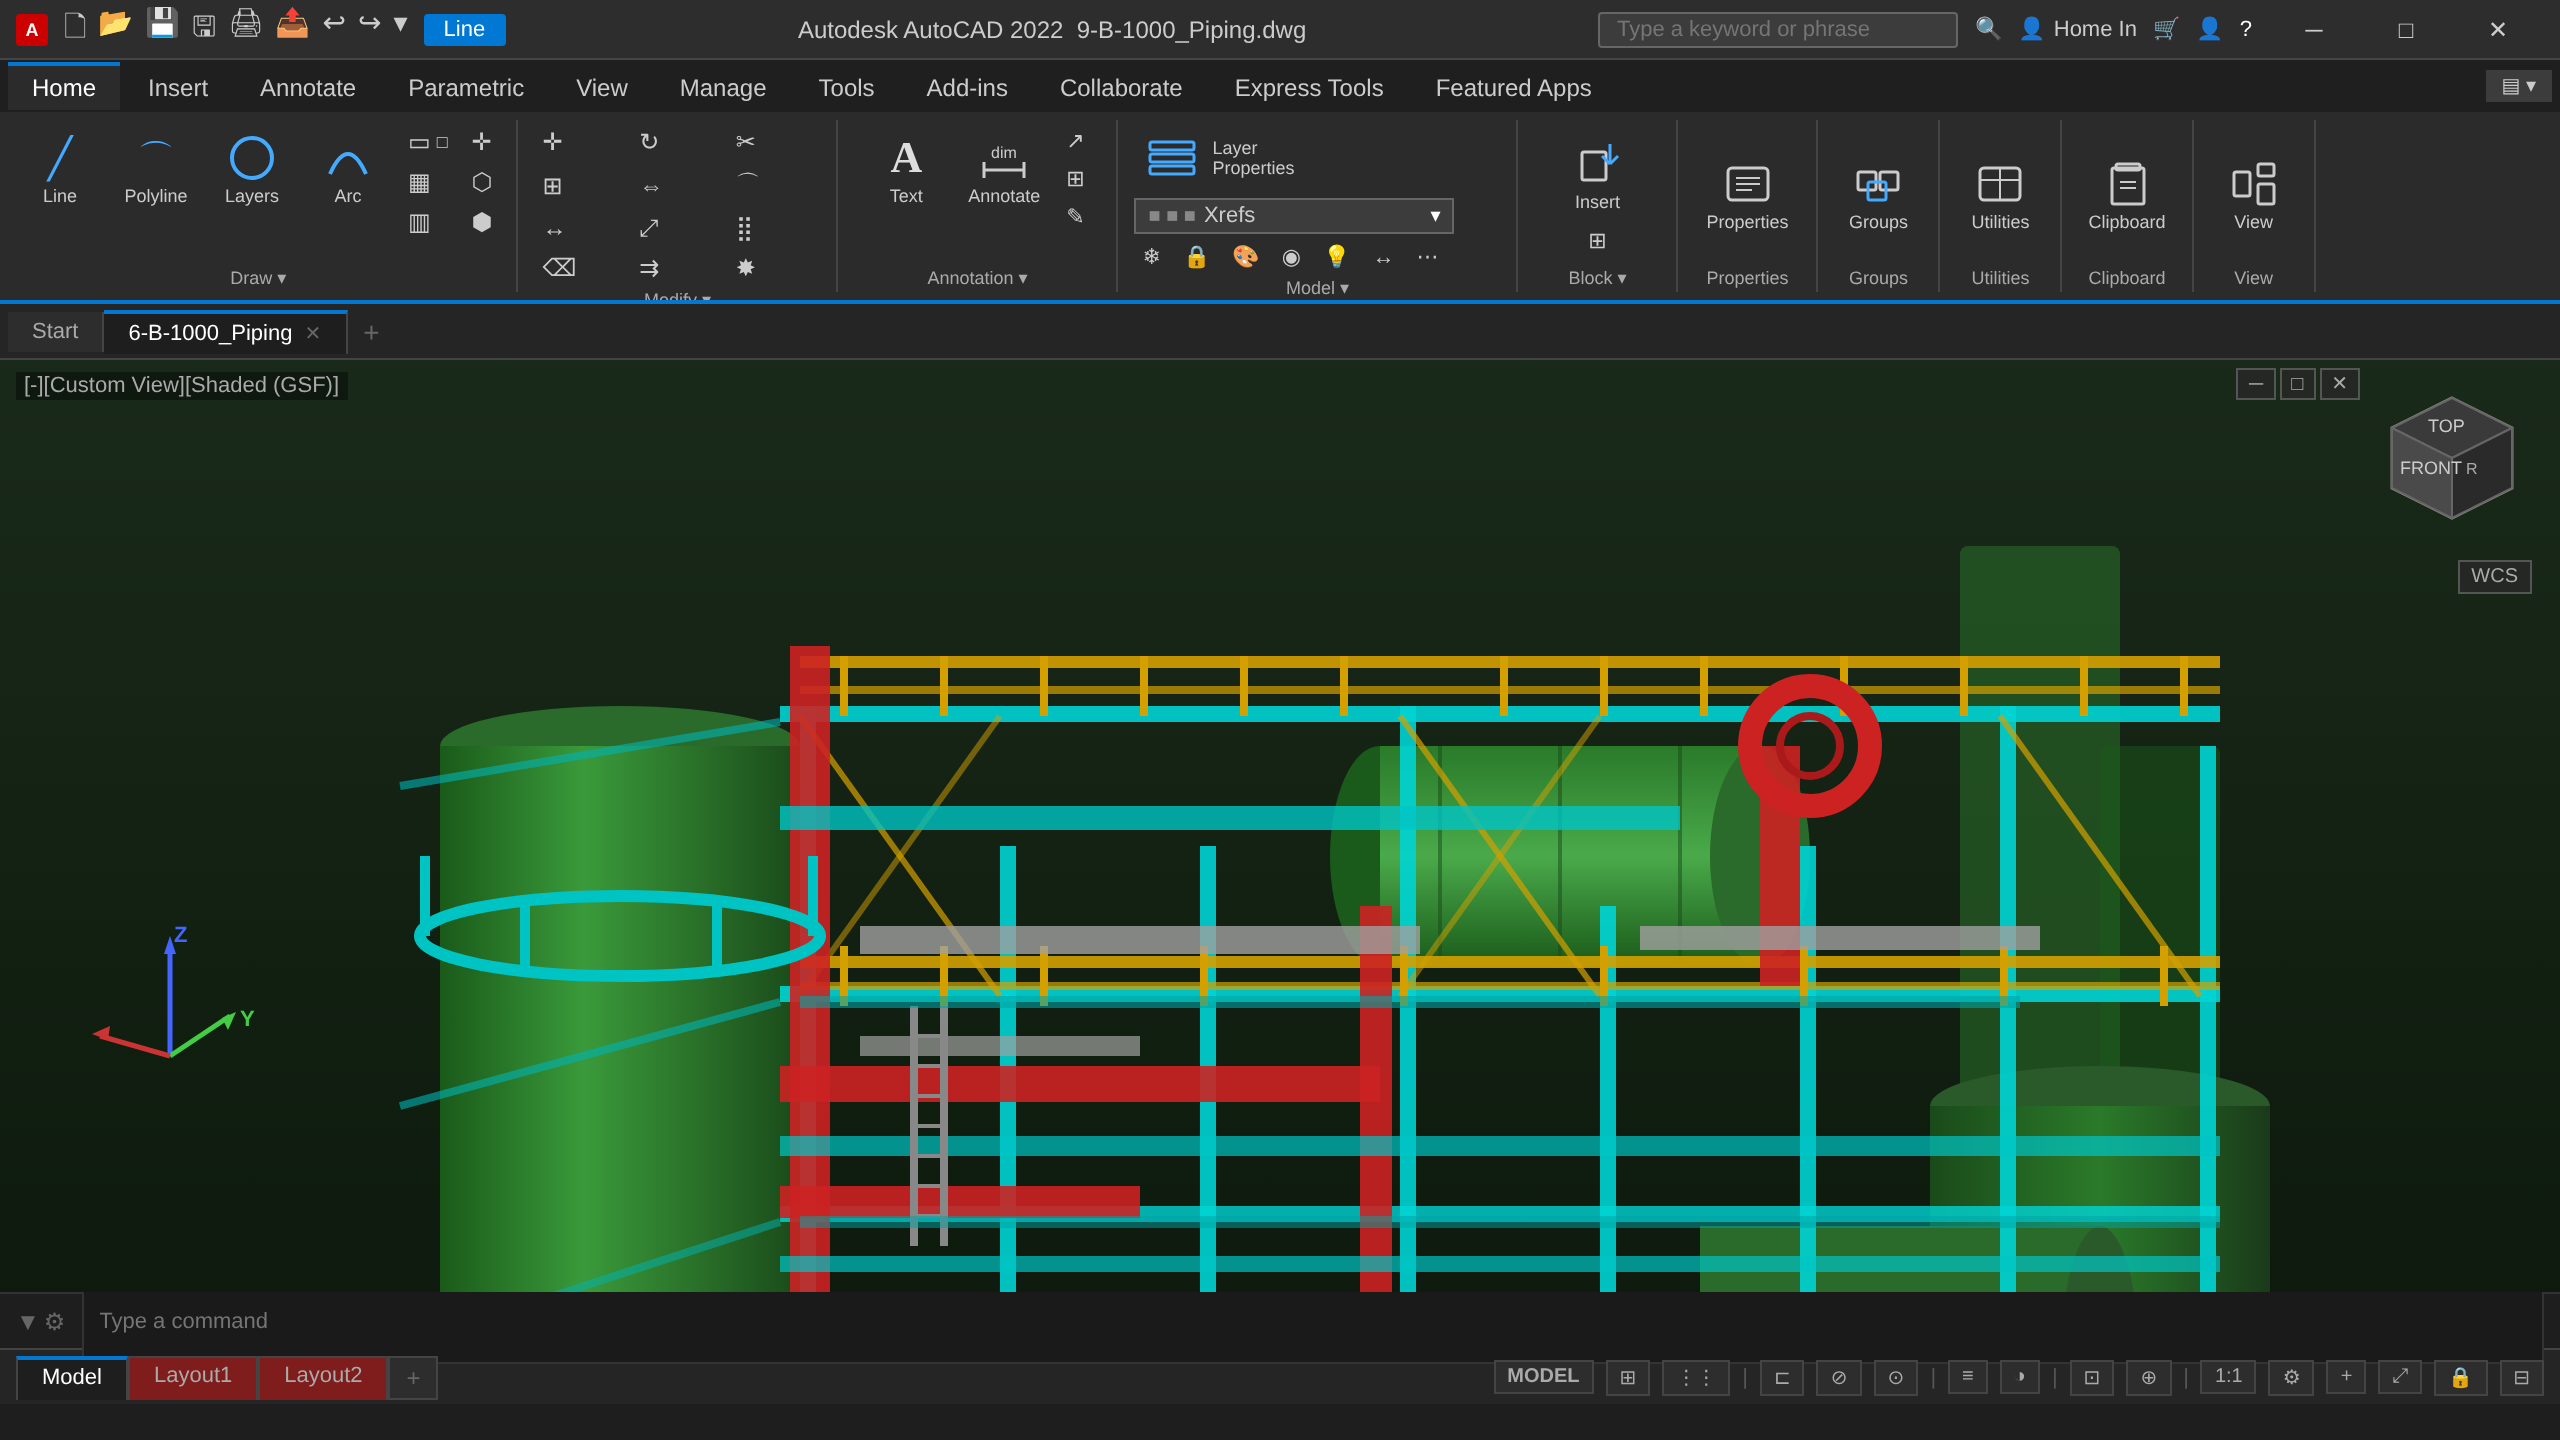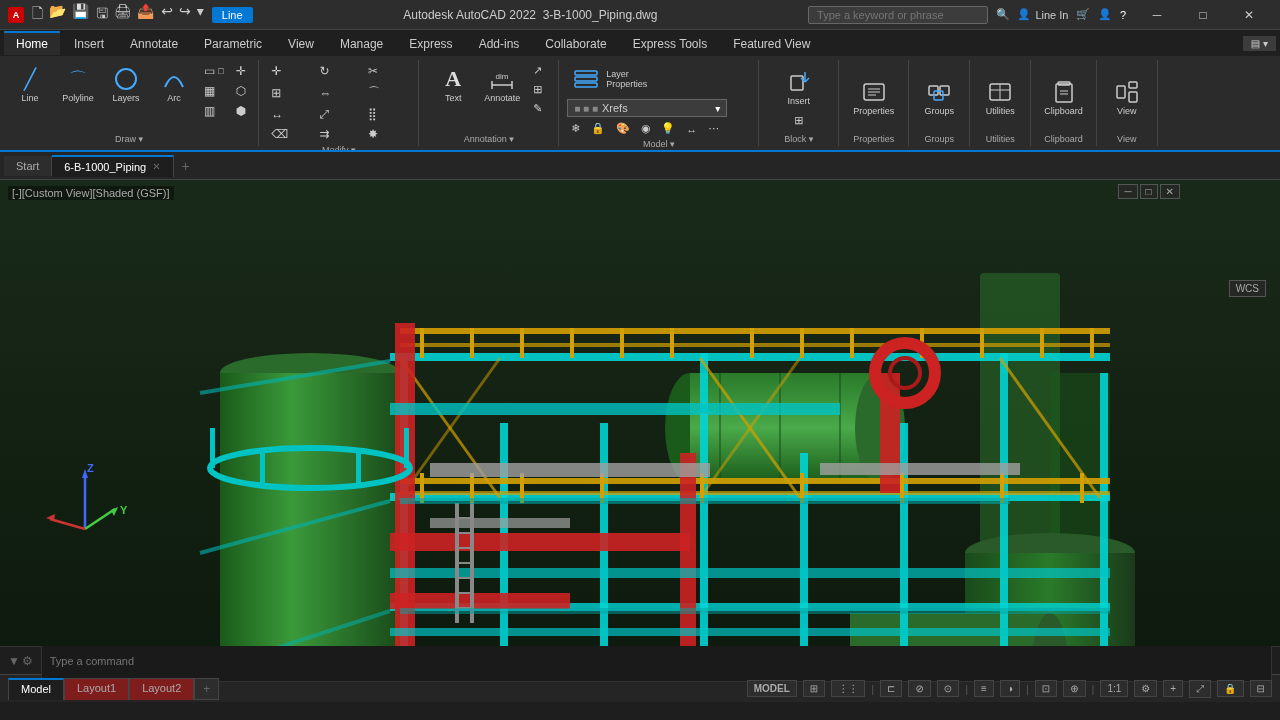--- a/index.html
+++ b/index.html
@@ -87,53 +87,53 @@
       <span title="Save As">🖫</span>
       <span title="Print">🖨</span>
       <span title="Publish">📤</span>
       <span title="Undo">↩</span>
       <span title="Redo">↪</span>
       <span>▾</span>
     </div>
     <button class="share-btn">Line</button>
   </div>
   <div class="title-bar-center">
-    <span>Autodesk AutoCAD 2022</span>&nbsp;&nbsp;<span>3-B-1000_Piping.dwg</span>
+    <span>Autodesk AutoCAD 2022</span>&nbsp;&nbsp;<span>9-B-1000_Piping.dwg</span>
   </div>
   <div class="title-bar-right">
     <input class="search-box" type="text" placeholder="Type a keyword or phrase" style="">
     <span>🔍</span>
     <div class="sign-in-btn">
       <span>👤</span>
-      <span>Line In</span>
+      <span>Home In</span>
     </div>
     <span>🛒</span>
     <span>👤</span>
     <span>?</span>
     <div class="title-win-btns">
       <div class="twb">─</div>
       <div class="twb">□</div>
       <div class="twb close">✕</div>
     </div>
   </div>
 </div>
 
 <div class="ribbon">
   <div class="ribbon-tabs">
     <div class="ribbon-tab active">Home</div>
     <div class="ribbon-tab">Insert</div>
     <div class="ribbon-tab">Annotate</div>
     <div class="ribbon-tab">Parametric</div>
     <div class="ribbon-tab">View</div>
     <div class="ribbon-tab">Manage</div>
-    <div class="ribbon-tab">Express</div>
+    <div class="ribbon-tab">Tools</div>
     <div class="ribbon-tab">Add-ins</div>
     <div class="ribbon-tab">Collaborate</div>
     <div class="ribbon-tab">Express Tools</div>
-    <div class="ribbon-tab">Featured View</div>
+    <div class="ribbon-tab">Featured Apps</div>
     <div style="margin-left:auto; display:flex; align-items:center; gap:4px;">
       <span style="background:#3c3c3c; padding:2px 8px; cursor:pointer; color:#ccc; font-size:10px;">▤ ▾</span>
     </div>
   </div>
 
   <div class="ribbon-content">
 
     <div class="ribbon-group" style="min-width:220px;">
       <div class="ribbon-group-tools" style="display:flex; gap:4px; align-items:flex-start; justify-content:flex-start; width:100%;">
 
@@ -572,20 +572,35 @@
       <line x1="45" y1="65" x2="75" y2="45" stroke="#44cc44" stroke-width="2.5"></line>
       <polygon points="78,43 71,46 74,52" fill="#44cc44"></polygon>
       <text x="80" y="50" fill="#44cc44" font-size="11" font-weight="bold">Y</text>
 
       <line x1="45" y1="65" x2="10" y2="55" stroke="#cc3333" stroke-width="2.5"></line>
       <polygon points="6,54 15,50 14,57" fill="#cc3333"></polygon>
     </svg>
   </div>
 
   
+  <div class="cube-widget" style="position:absolute; top:14px; right:14px;">
+    <svg width="80" height="80" viewBox="0 0 80 80">
+
+      <polygon points="40,5 70,20 70,50 40,65 10,50 10,20" fill="none" stroke="#888" stroke-width="1.5"></polygon>
+
+      <polygon points="40,5 70,20 40,35 10,20" fill="#3a3a3a" stroke="#666" stroke-width="1"></polygon>
+
+      <polygon points="10,20 40,35 40,65 10,50" fill="#4a4a4a" stroke="#666" stroke-width="1"></polygon>
+
+      <polygon points="40,35 70,20 70,50 40,65" fill="#2a2a2a" stroke="#666" stroke-width="1"></polygon>
+      <text x="28" y="22" fill="#ccc" font-size="9">TOP</text>
+      <text x="14" y="43" fill="#ccc" font-size="9">FRONT</text>
+      <text x="47" y="43" fill="#aaa" font-size="8">R</text>
+    </svg>
+  </div>
 
   
   <div class="wcs-label" style="position:absolute; top:100px; right:14px;">WCS</div>
 
   
   <div style="position:absolute; top:4px; right:100px; display:flex; gap:2px;">
     <button style="background:rgba(40,40,40,0.7); border:1px solid #555; color:#aaa; padding:1px 5px; cursor:pointer; font-size:10px;">─</button>
     <button style="background:rgba(40,40,40,0.7); border:1px solid #555; color:#aaa; padding:1px 5px; cursor:pointer; font-size:10px;">□</button>
     <button style="background:rgba(40,40,40,0.7); border:1px solid #555; color:#aaa; padding:1px 5px; cursor:pointer; font-size:10px;">✕</button>
   </div>

